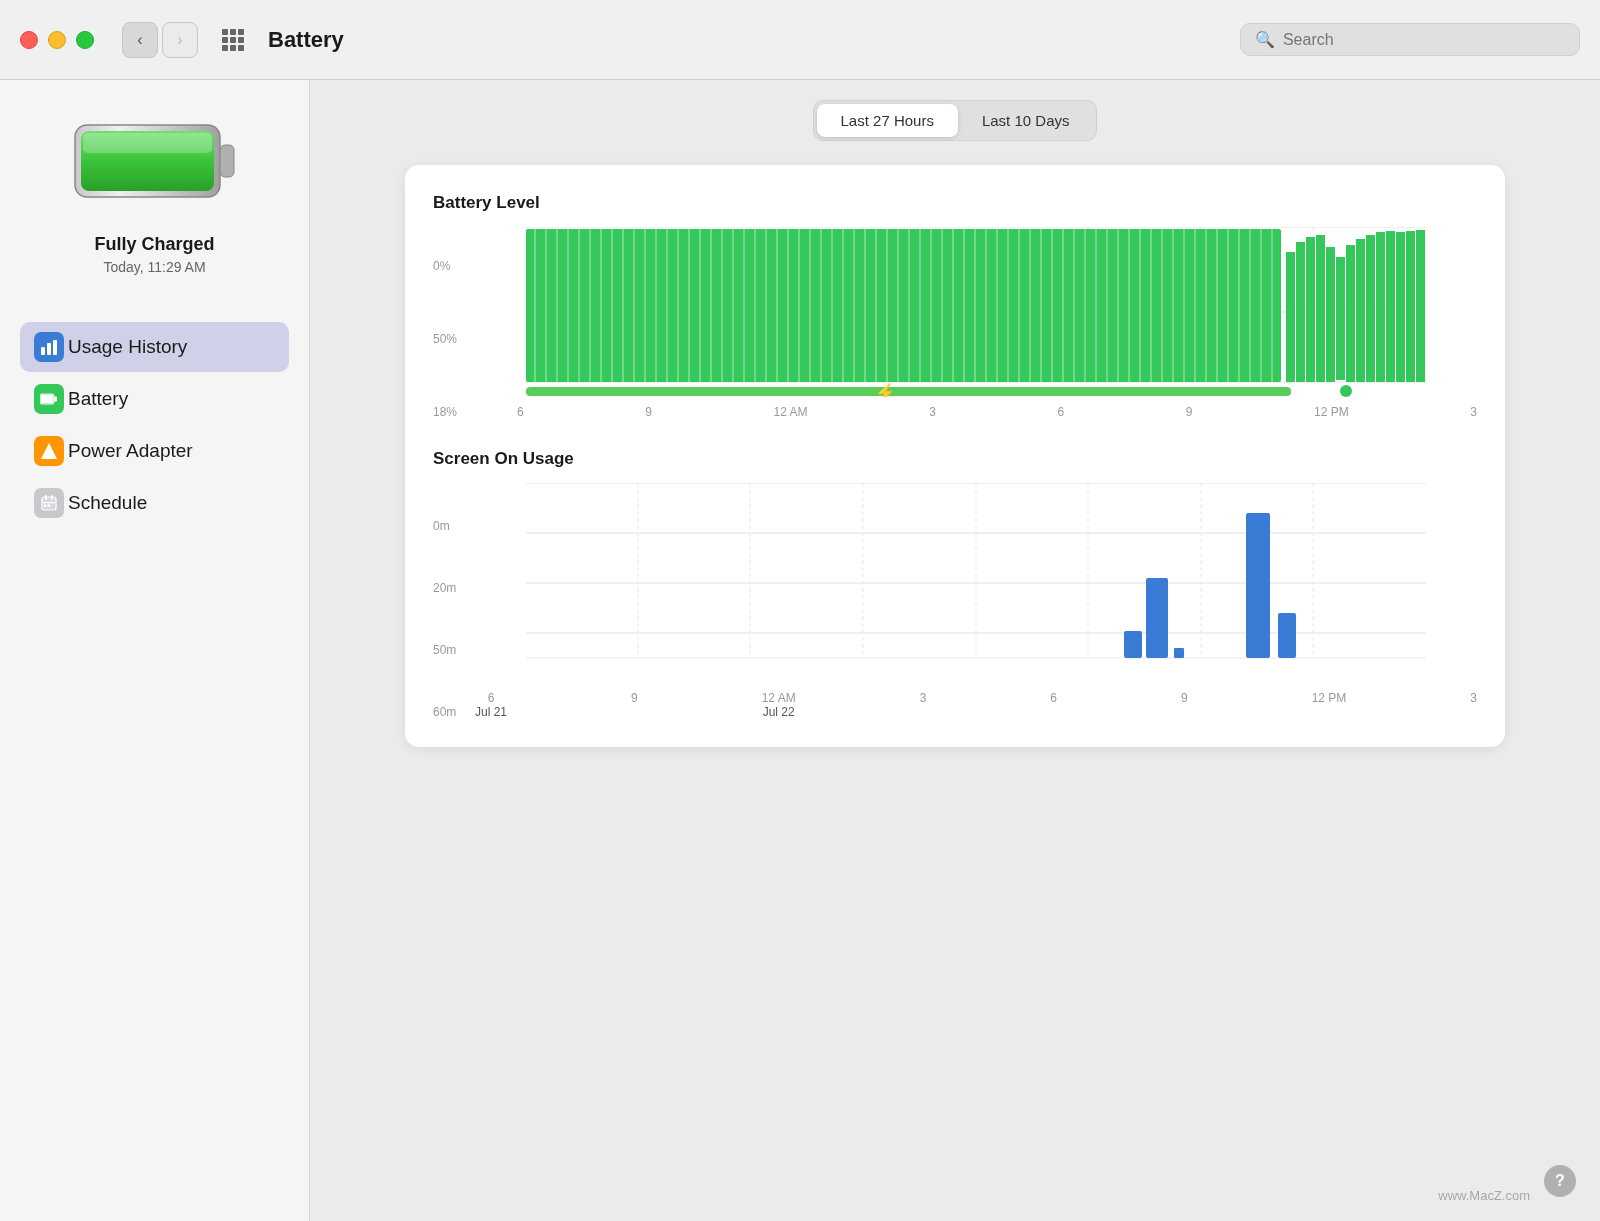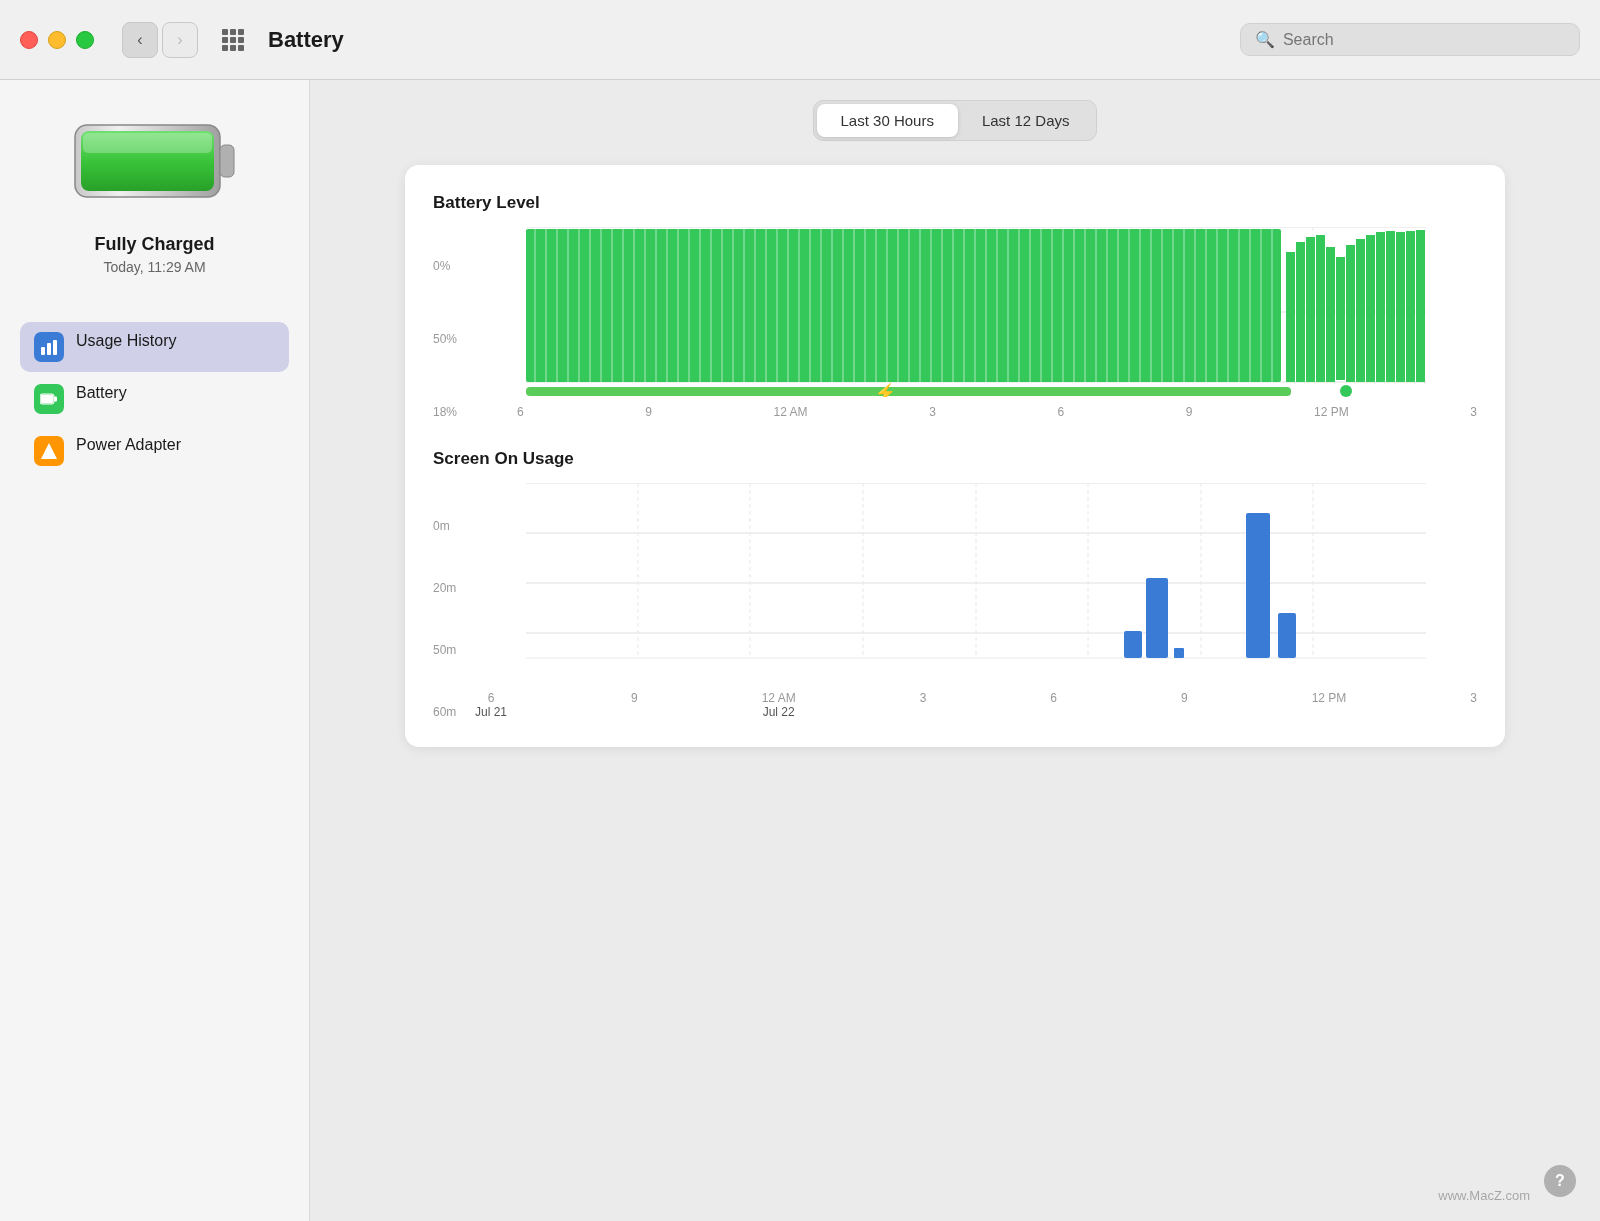--- a/index.html
+++ b/index.html
@@ -156,26 +156,26 @@
 
     .sidebar-nav {
       width: 100%;
       display: flex;
       flex-direction: column;
       gap: 2px;
     }
 
     .sidebar-item {
       display: flex;
-      align-items: flex-start;
-      gap: 12px;
+      align-items: center;
+      gap: 4px;
       padding: 10px 14px;
       border-radius: 10px;
       cursor: pointer;
-      font-size: 16px;
+      font-size: 19px;
       color: #1a1a1a;
     }
     .sidebar-item.active {
       background: #d0d0e8;
     }
 
     .sidebar-icon {
       width: 30px;
       height: 30px;
       border-radius: 7px;
@@ -397,28 +397,41 @@
         <span>Battery</span>
       </div>
       <div class="sidebar-item">
         <div class="sidebar-icon icon-orange">
           <svg width="18" height="18" viewBox="0 0 18 18" fill="none">
             <polygon points="9,1 17,17 1,17" fill="white"></polygon>
           </svg>
         </div>
         <span>Power Adapter</span>
       </div>
+      <div class="sidebar-item">
+        <div class="sidebar-icon icon-gray">
+          <svg width="16" height="16" viewBox="0 0 16 16" fill="none">
+            <rect x="1" y="2" width="14" height="13" rx="2" fill="white" fill-opacity="0.3" stroke="white" stroke-width="1.2"></rect>
+            <rect x="4" y="0" width="2" height="5" rx="1" fill="white"></rect>
+            <rect x="10" y="0" width="2" height="5" rx="1" fill="white"></rect>
+            <rect x="2" y="7" width="12" height="1.2" rx="0.6" fill="white"></rect>
+            <rect x="3" y="9.5" width="2.5" height="2.5" rx="0.5" fill="white"></rect>
+            <rect x="6.7" y="9.5" width="2.5" height="2.5" rx="0.5" fill="white"></rect>
+          </svg>
+        </div>
+        <span>Schedule</span>
+      </div>
     </div>
   </div>
 
   <div class="content-area">
 
     <div class="tab-bar">
-      <button class="tab-btn active">Last 30 Hours</button>
-      <button class="tab-btn">Last 12 Days</button>
+      <button class="tab-btn active">Last 27 Hours</button>
+      <button class="tab-btn">Last 10 Days</button>
     </div>
 
     <div class="charts-container">
 
       <div class="chart-section">
         <div class="chart-title">Battery Level</div>
         <div class="chart-wrapper">
           <div style="display:flex; align-items:flex-end; width:100%;">
 
             <div class="chart-y-labels">

